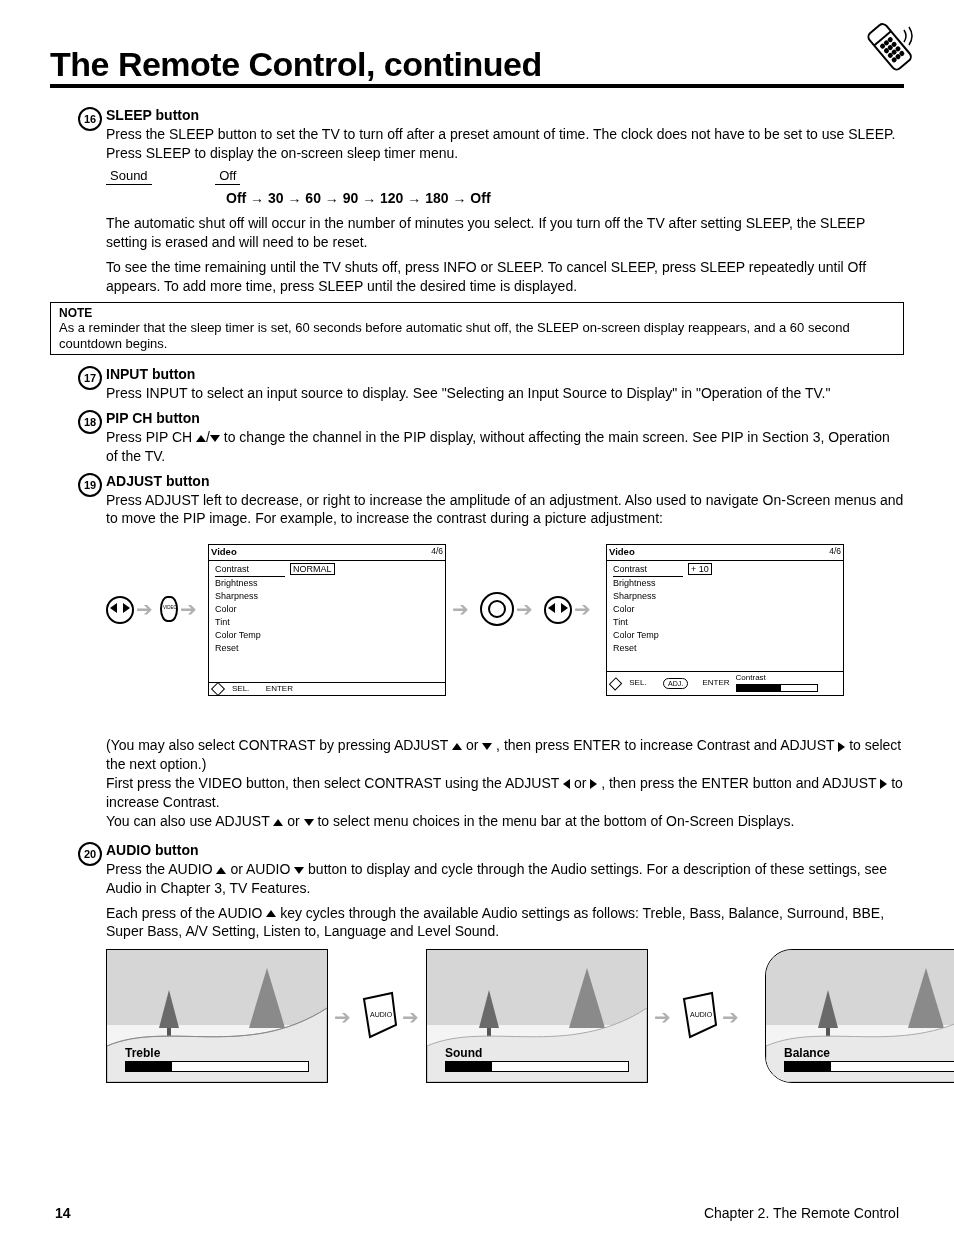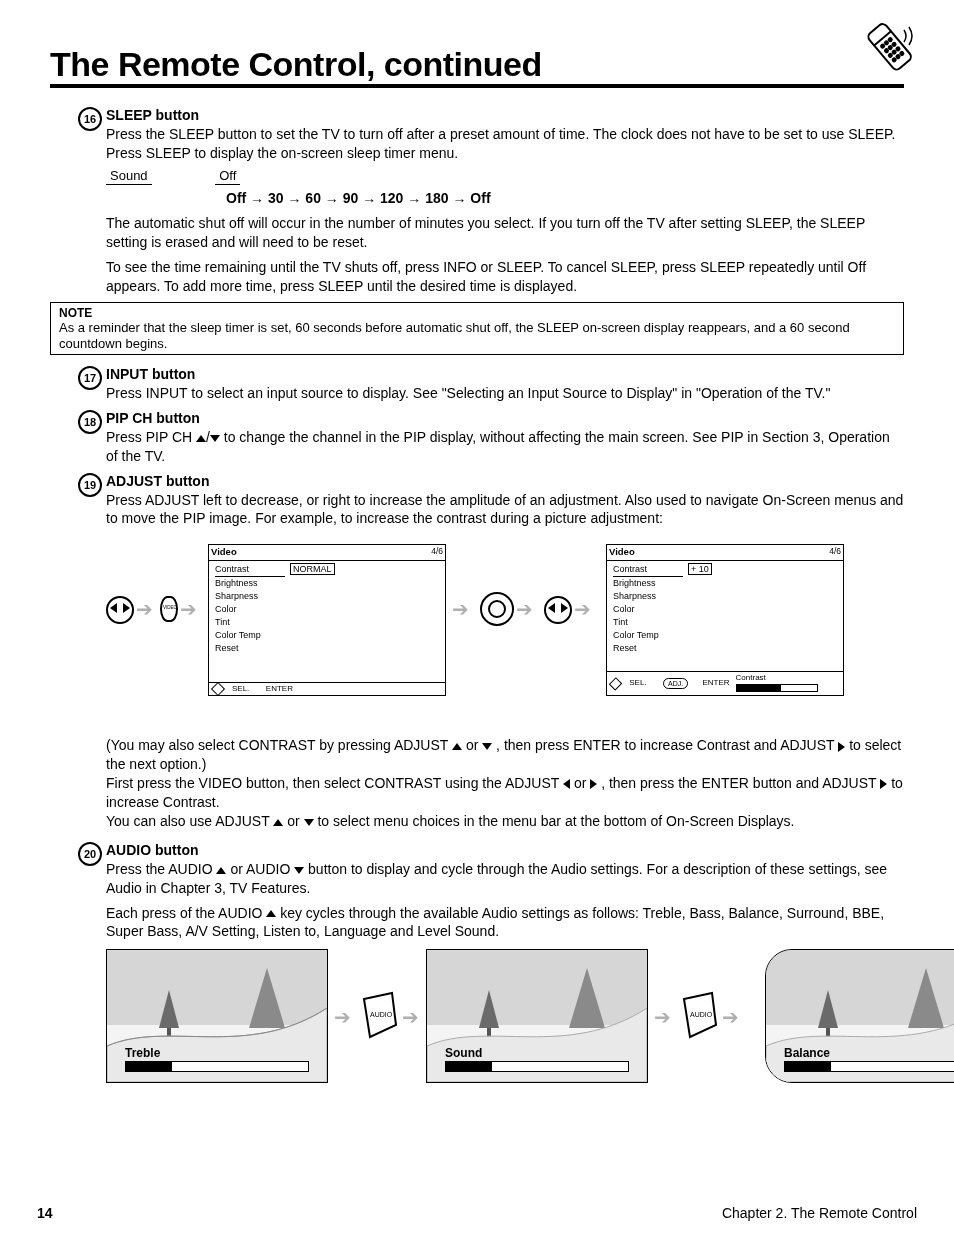--- a/index.html
+++ b/index.html
@@ -44,21 +44,21 @@
   .tri.up { border-left:5px solid transparent; border-right:5px solid transparent; border-bottom:7px solid #000; }
   .tri.down { border-left:5px solid transparent; border-right:5px solid transparent; border-top:7px solid #000; }
   .photo { position:absolute; width:220px; height:132px; border:1.5px solid #000; overflow:hidden; background:#d9d9d9; }
   .photo svg { width:100%; height:100%; display:block; }
   .photo .bar-wrap { position:absolute; left:18px; right:18px; bottom:10px; }
   .photo .bt { font-size:12px; font-weight:700; }
   .photo .barbg { height:9px; border:1px solid #000; background:#fff; position:relative; }
   .photo .barfg { position:absolute; left:0; top:0; bottom:0; background:#000; }
   .key { position:absolute; }
   .key svg { display:block; }
-  .footer { position:absolute; left:0; right:0; bottom:12px; display:flex; justify-content:space-between; padding:0 37px; font-size:14px; }
+  .footer { position:absolute; left:0; right:0; bottom:12px; display:flex; justify-content:space-between; padding:0 55px; font-size:14px; }
 </style>
 </head>
 <body>
 
 <div class="page">
 
   <div class="remote-icon">
     <svg width="58" height="56" viewBox="0 0 58 56">
       <g transform="rotate(-40 29 28)" fill="none" stroke="#000" stroke-width="2">
         <rect x="18" y="6" width="22" height="46" rx="5"></rect>

